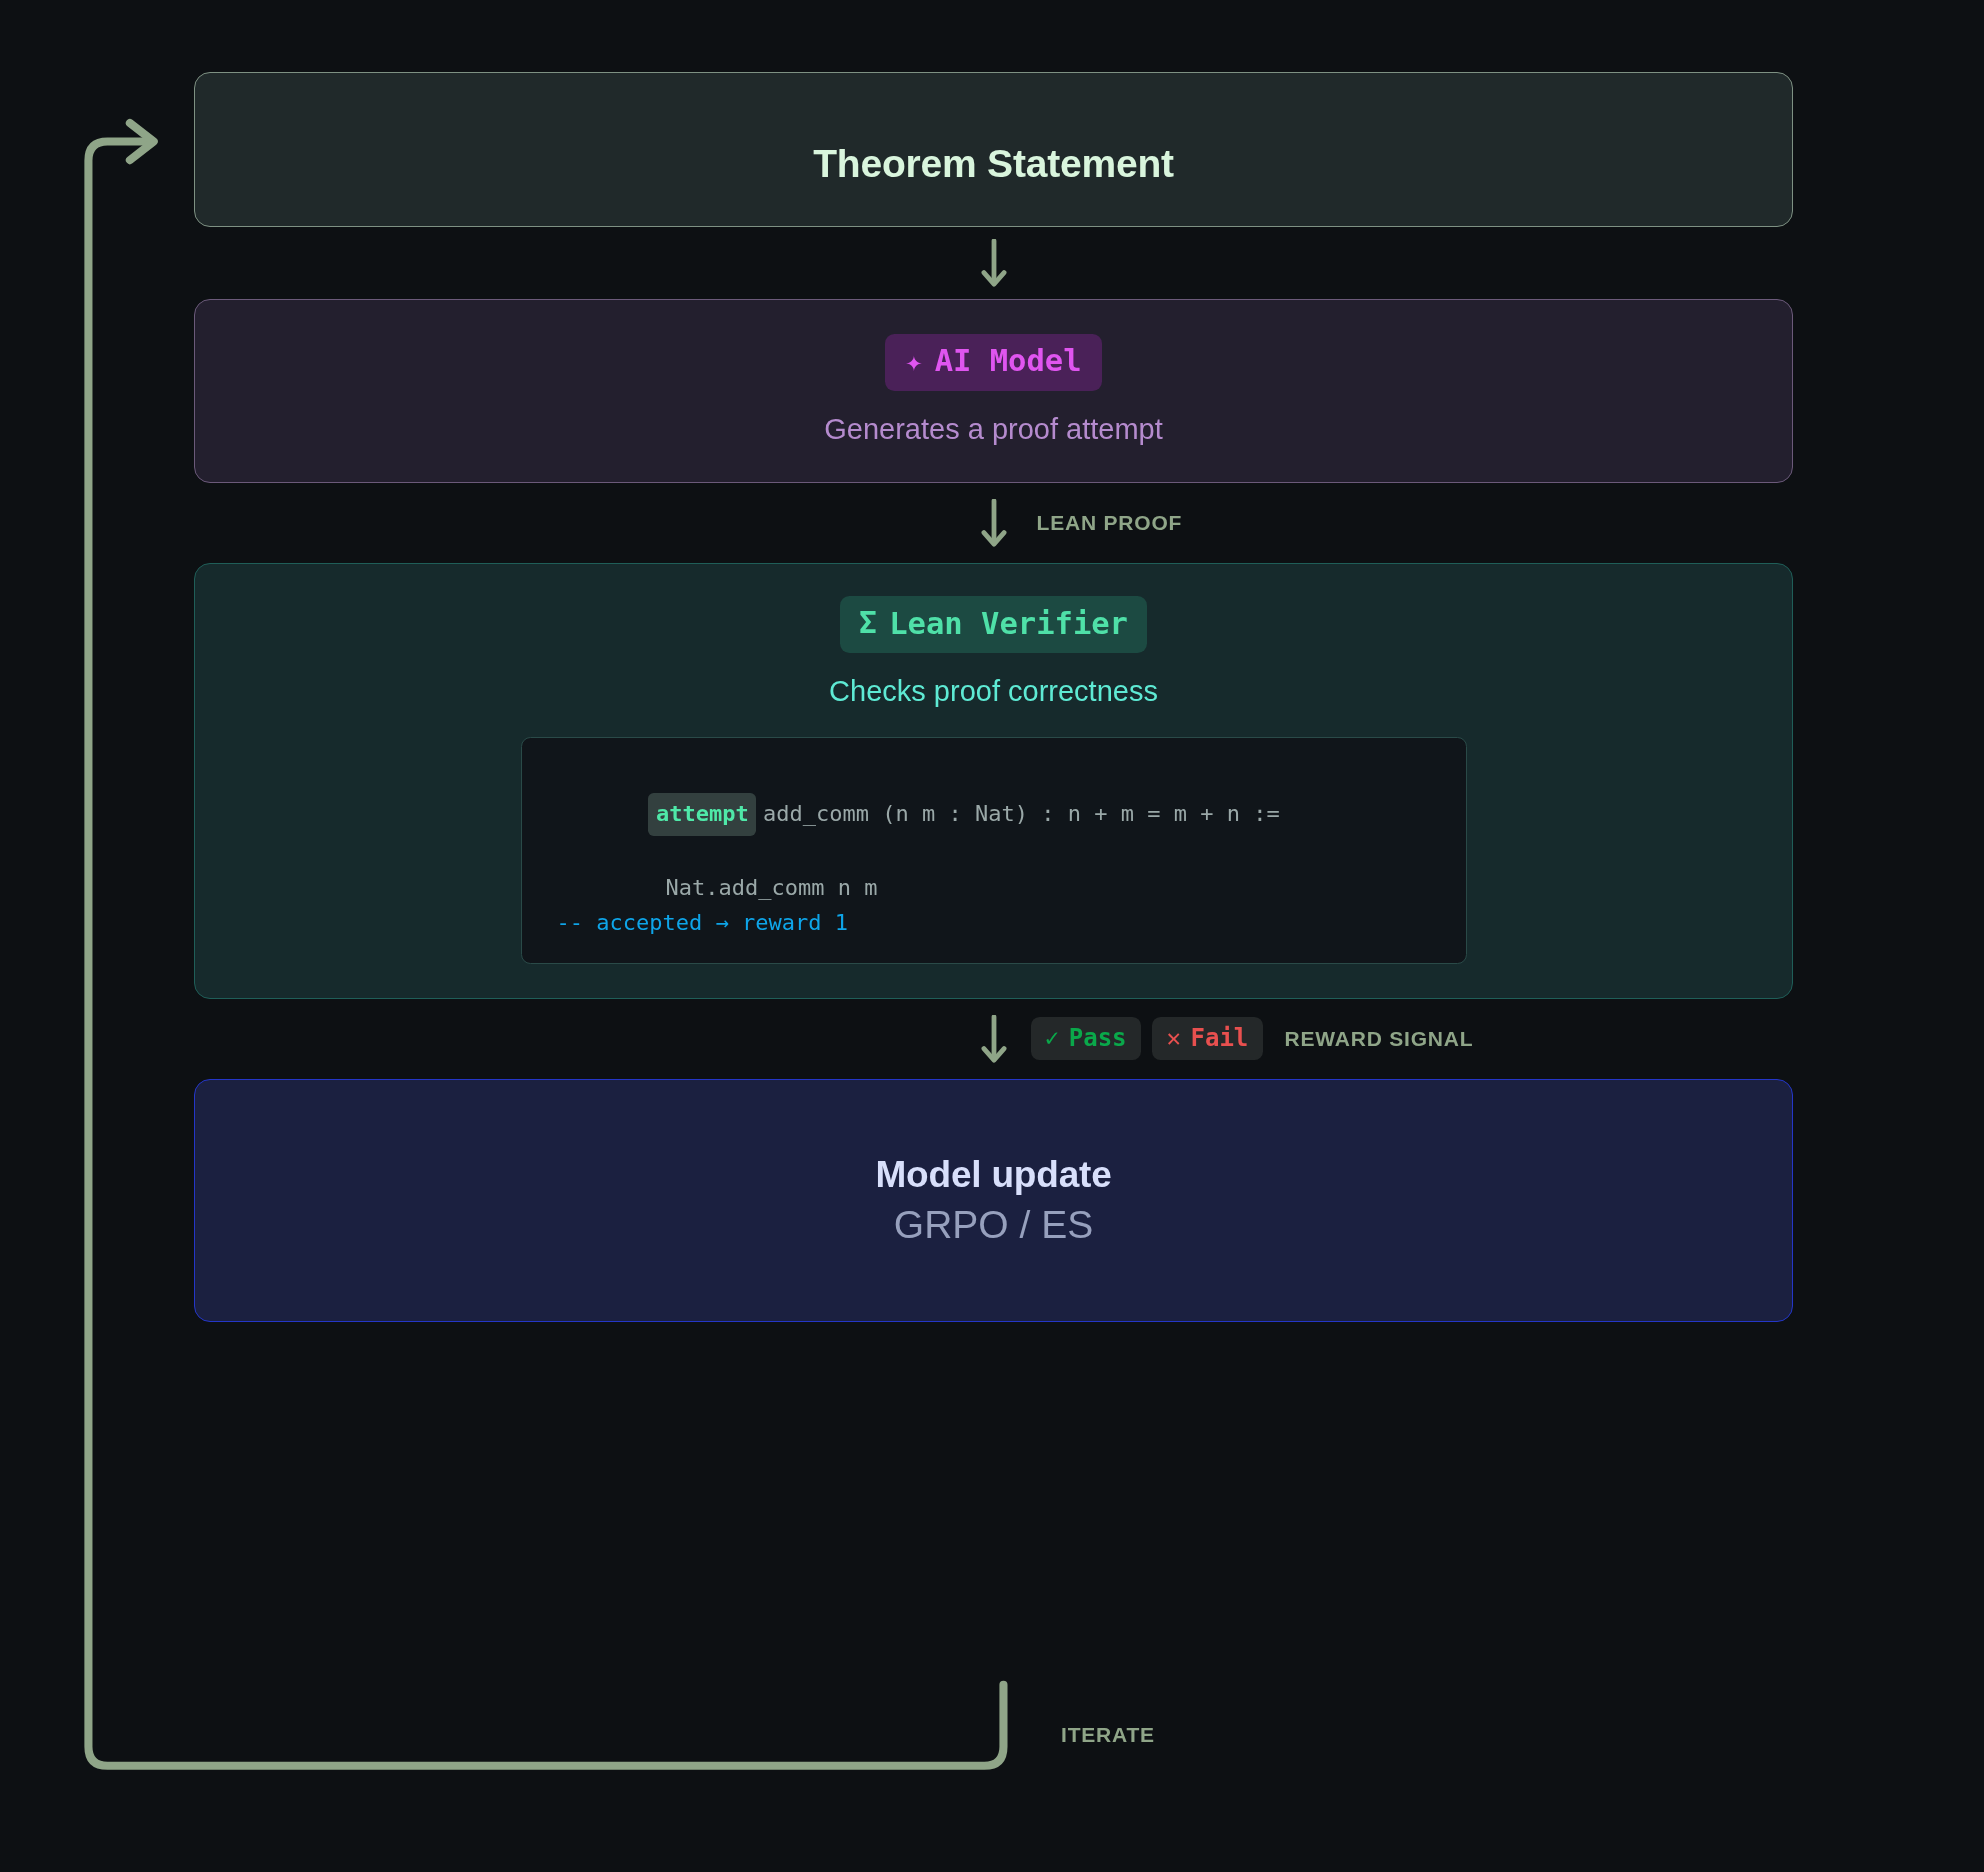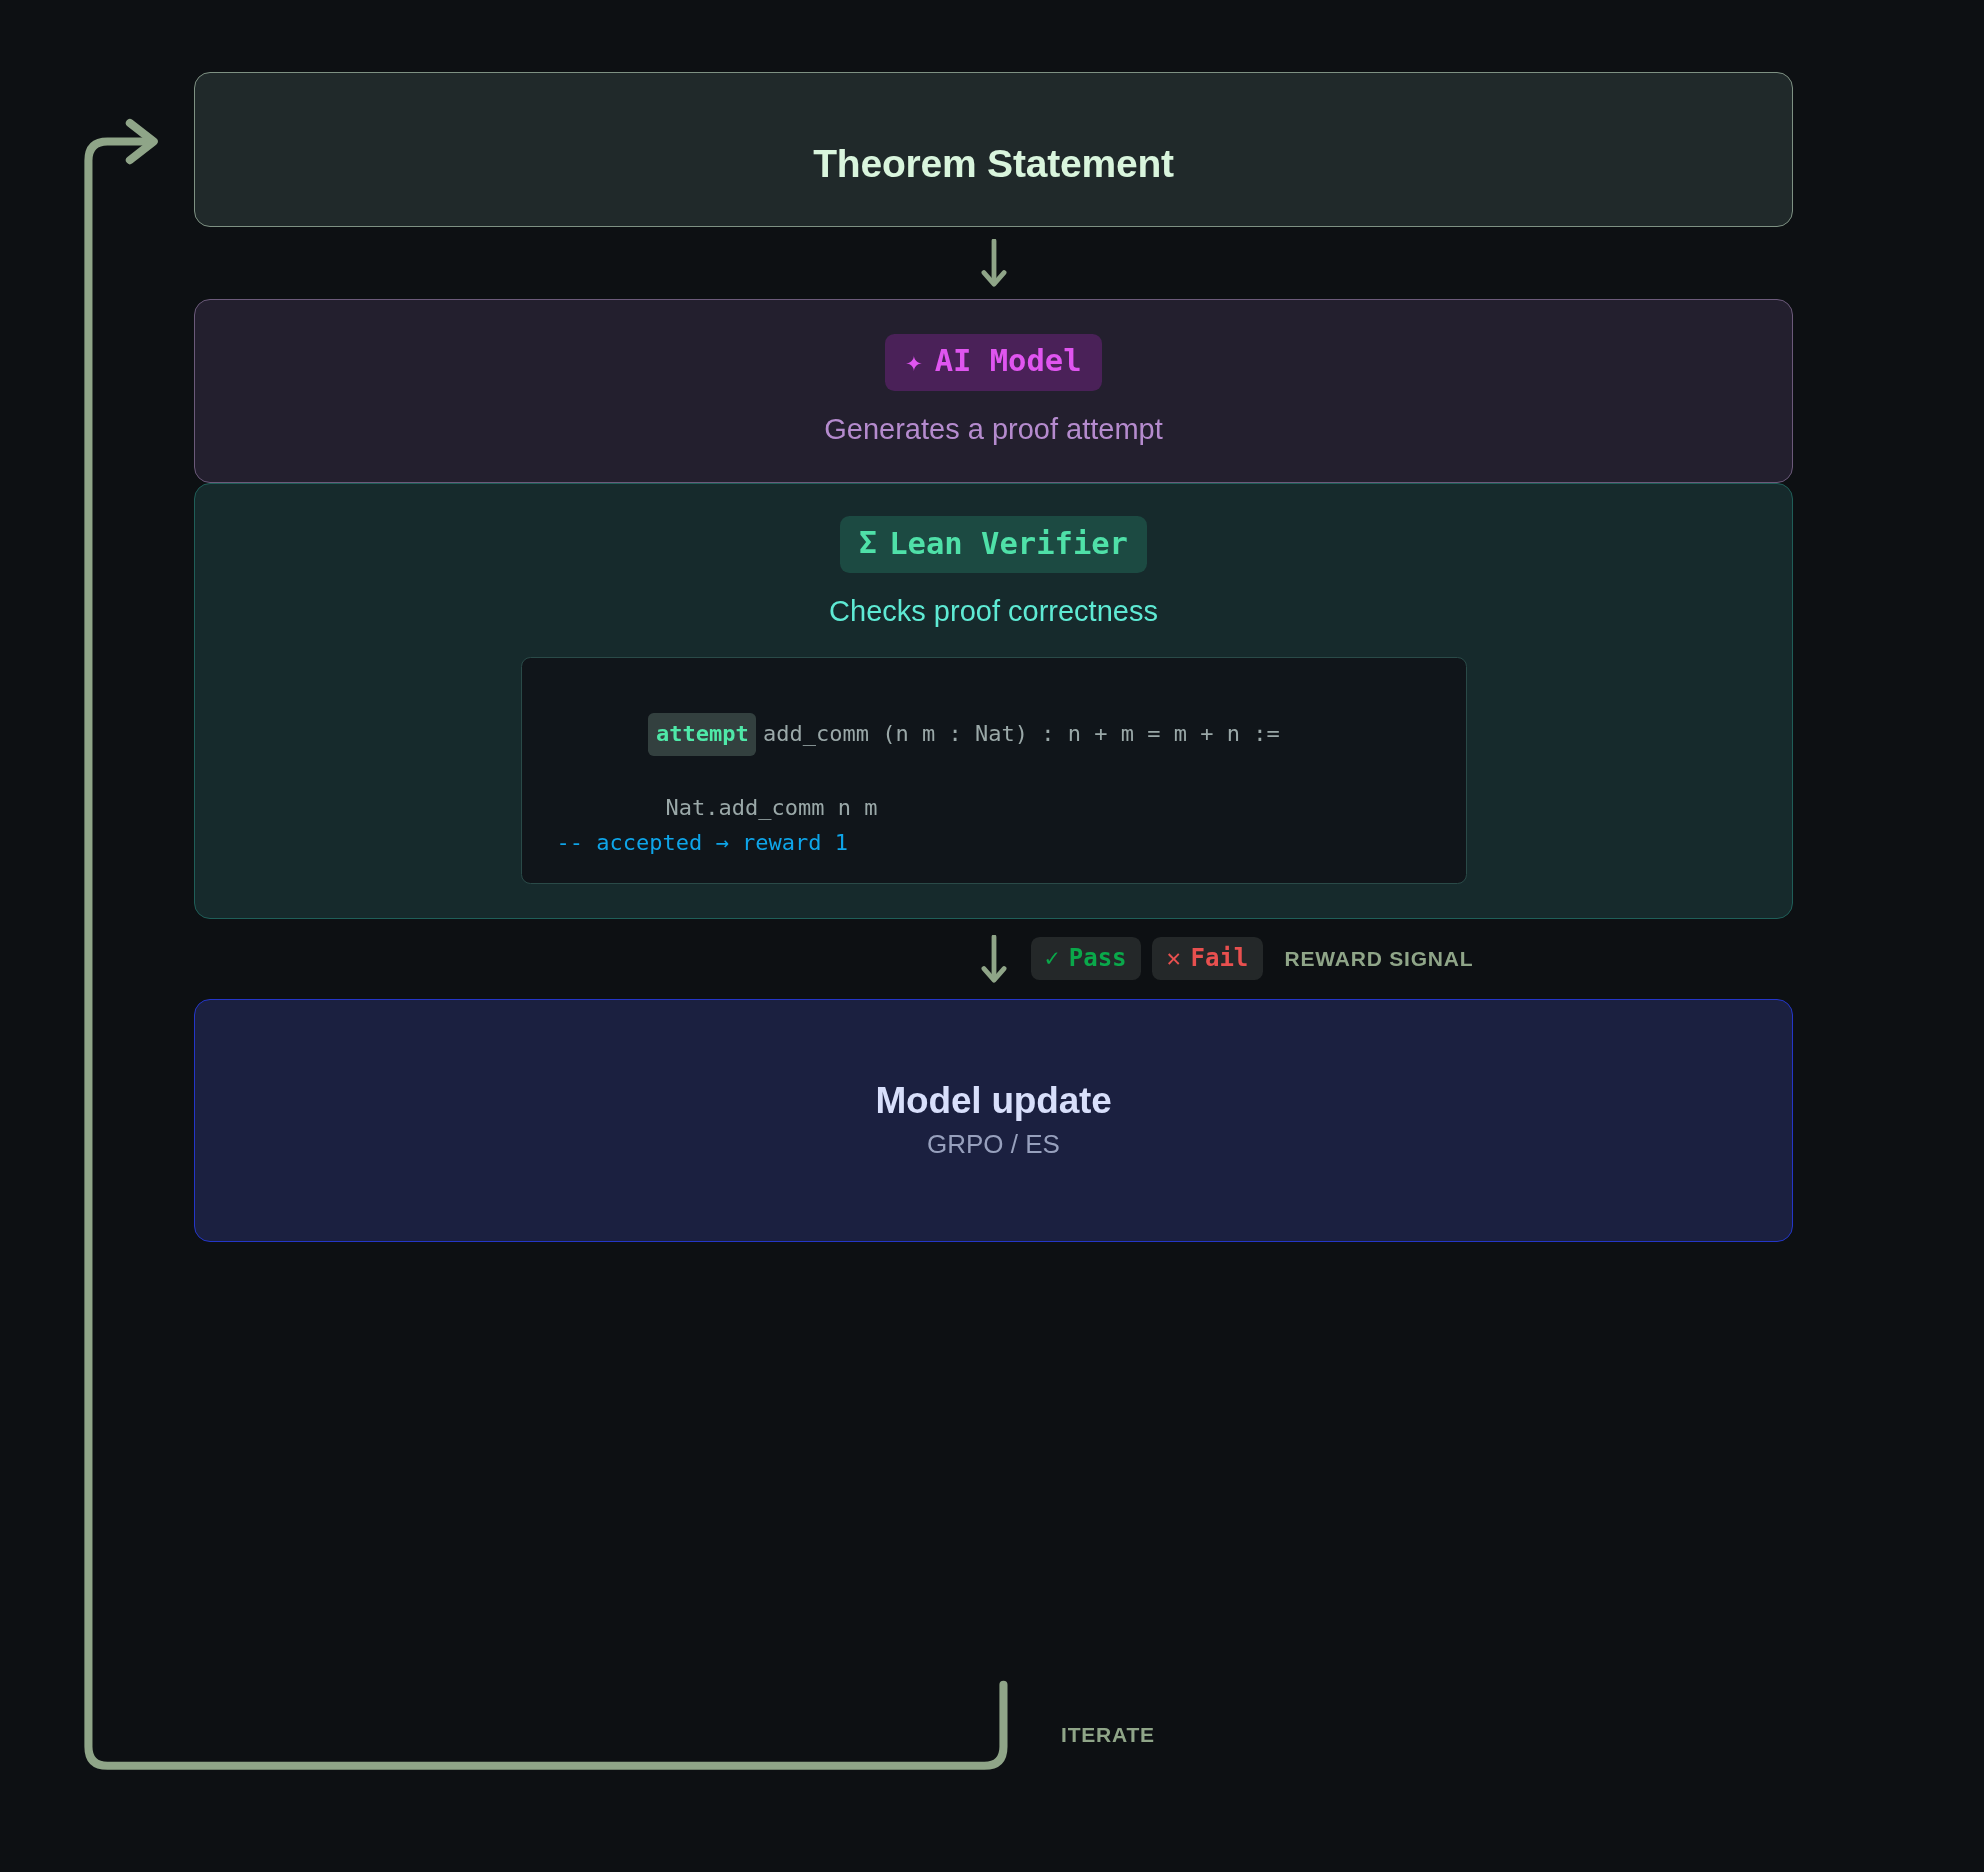--- a/index.html
+++ b/index.html
@@ -83,21 +83,21 @@
     justify-content: center;
     gap: 7px;
   }
   .update-title {
     font-size: 37px;
     font-weight: 700;
     color: #d8dffb;
     letter-spacing: -0.2px;
   }
   .update-sub {
-    font-size: 26px;
+    font-size: 39px;
     color: #97a0bd;
     font-weight: 400;
   }
 
   
   .badge {
     display: inline-flex;
     align-items: center;
     gap: 12.4px;
     border-radius: 9.5px;
@@ -247,20 +247,27 @@
   </div>
 
   <div class="card card-ai">
     <div class="badge badge-ai">
       <span class="glyph">✦</span>
       <span>AI Model</span>
     </div>
     <div class="card-desc desc-ai">Generates a proof attempt</div>
   </div>
 
+  <div class="connector tall">
+    <svg class="arrow-down" viewBox="0 0 54 100">
+      <line x1="27" y1="4" x2="27" y2="92" stroke="#8fa588" stroke-width="10" stroke-linecap="round"></line>
+      <polyline points="6,70 27,94 48,70" fill="none" stroke="#8fa588" stroke-width="10" stroke-linecap="round" stroke-linejoin="round"></polyline>
+    </svg>
+    <span class="conn-label">LEAN PROOF</span>
+  </div>
 
   <div class="card card-lean">
     <div class="badge badge-lean">
       <span class="glyph">Σ</span>
       <span>Lean Verifier</span>
     </div>
     <div class="card-desc desc-lean">Checks proof correctness</div>
 
     <div class="code-block">
       <div class="code-line">

